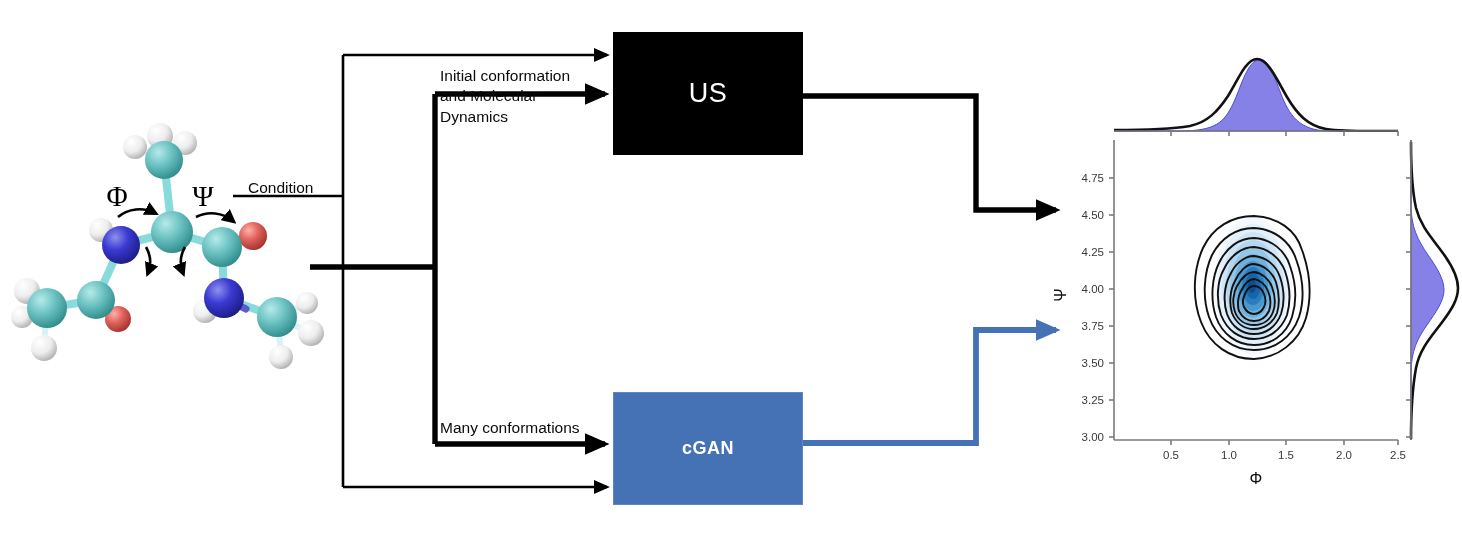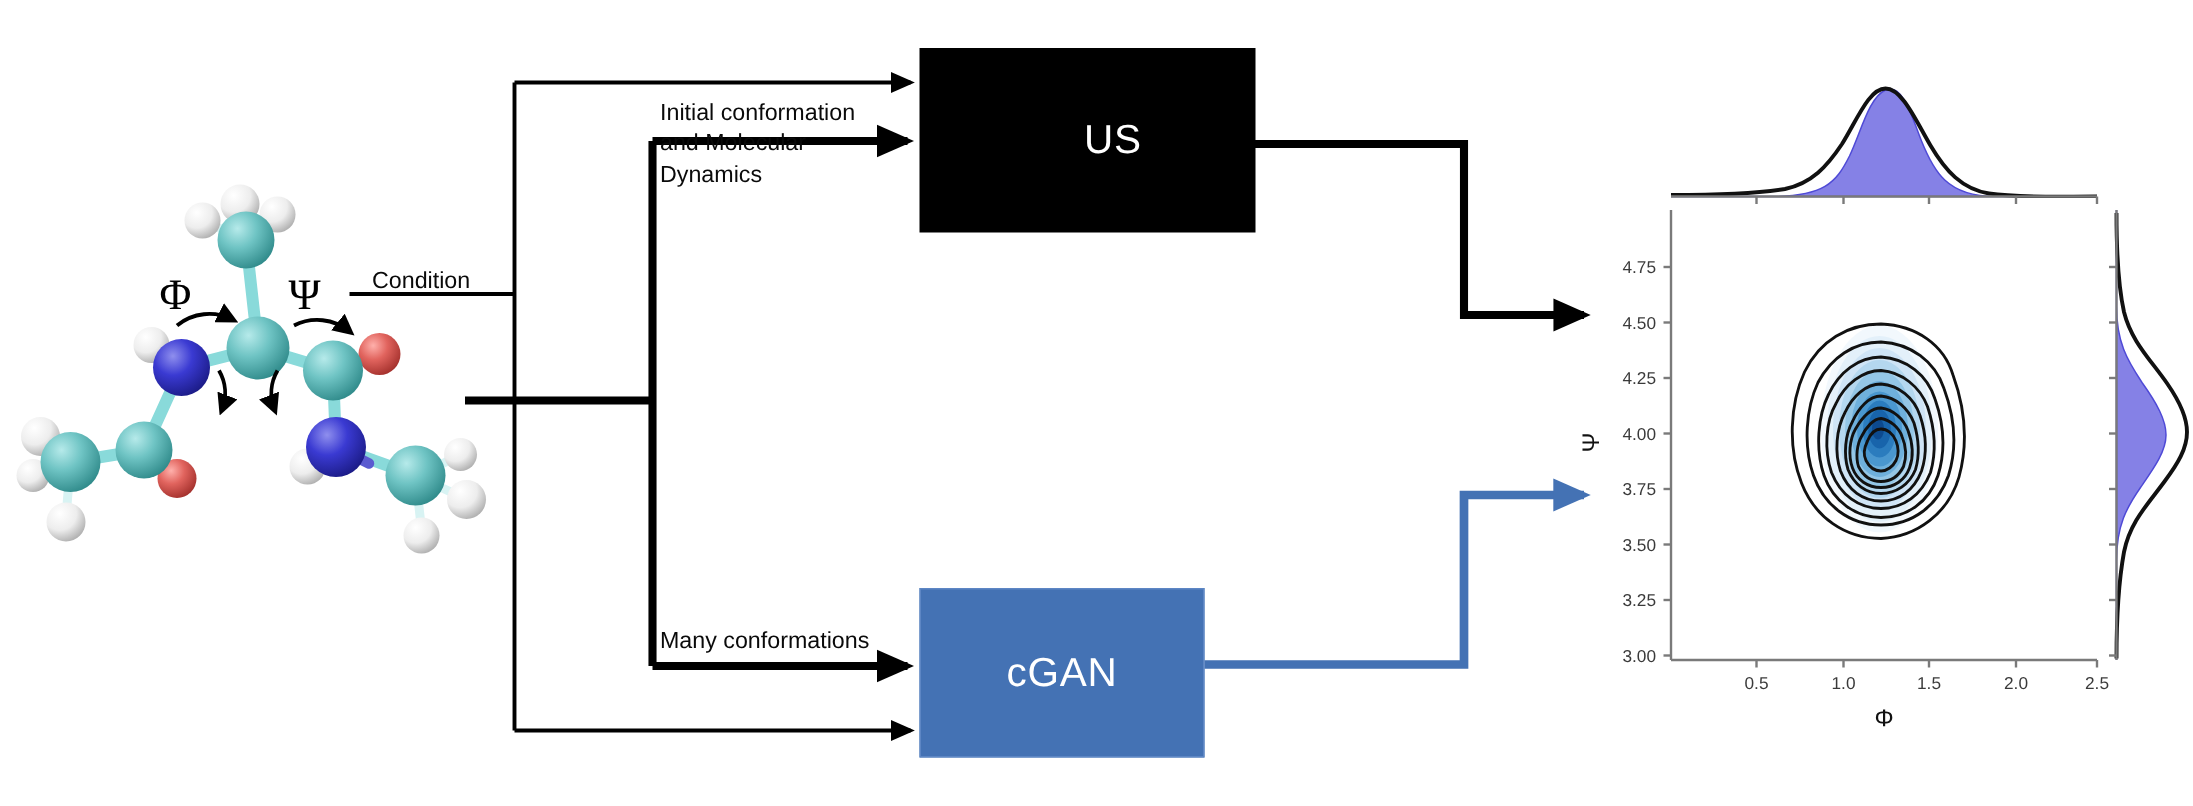--- a/index.html
+++ b/index.html
@@ -8,23 +8,23 @@
   #root{position:relative;width:1462px;height:537px;overflow:hidden;background:#fff;}
 
   .abs{position:absolute;}
 
   
   .procbox{
     display:flex;align-items:center;justify-content:center;
     color:#ffffff;font-family:"Liberation Sans",sans-serif;
     font-weight:400;letter-spacing:.5px;
   }
-  #us-box{left:613px;top:32px;width:190px;height:123px;background:#000000;font-size:27px;padding-left:34px;}
+  #us-box{left:613px;top:32px;width:190px;height:123px;background:#000000;font-size:27px;}
   #cgan-box{left:613px;top:392px;width:190px;height:113px;background:#4472B4;
-            border:1px solid #5d86c4;box-sizing:border-box;font-size:27px;}
+            border:1px solid #5d86c4;box-sizing:border-box;font-size:18px;font-weight:bold;}
 
   
   .flowlabel{
     font-family:"Liberation Sans",sans-serif;
     font-size:15.5px;color:#0a0a0a;line-height:1.32;white-space:pre-line;
   }
   #lbl-condition{left:248px;top:178px;font-size:15.5px;text-align:center;}
   #lbl-initial{left:440px;top:66px;width:180px;}
   #lbl-many{left:440px;top:418px;width:190px;}
 

